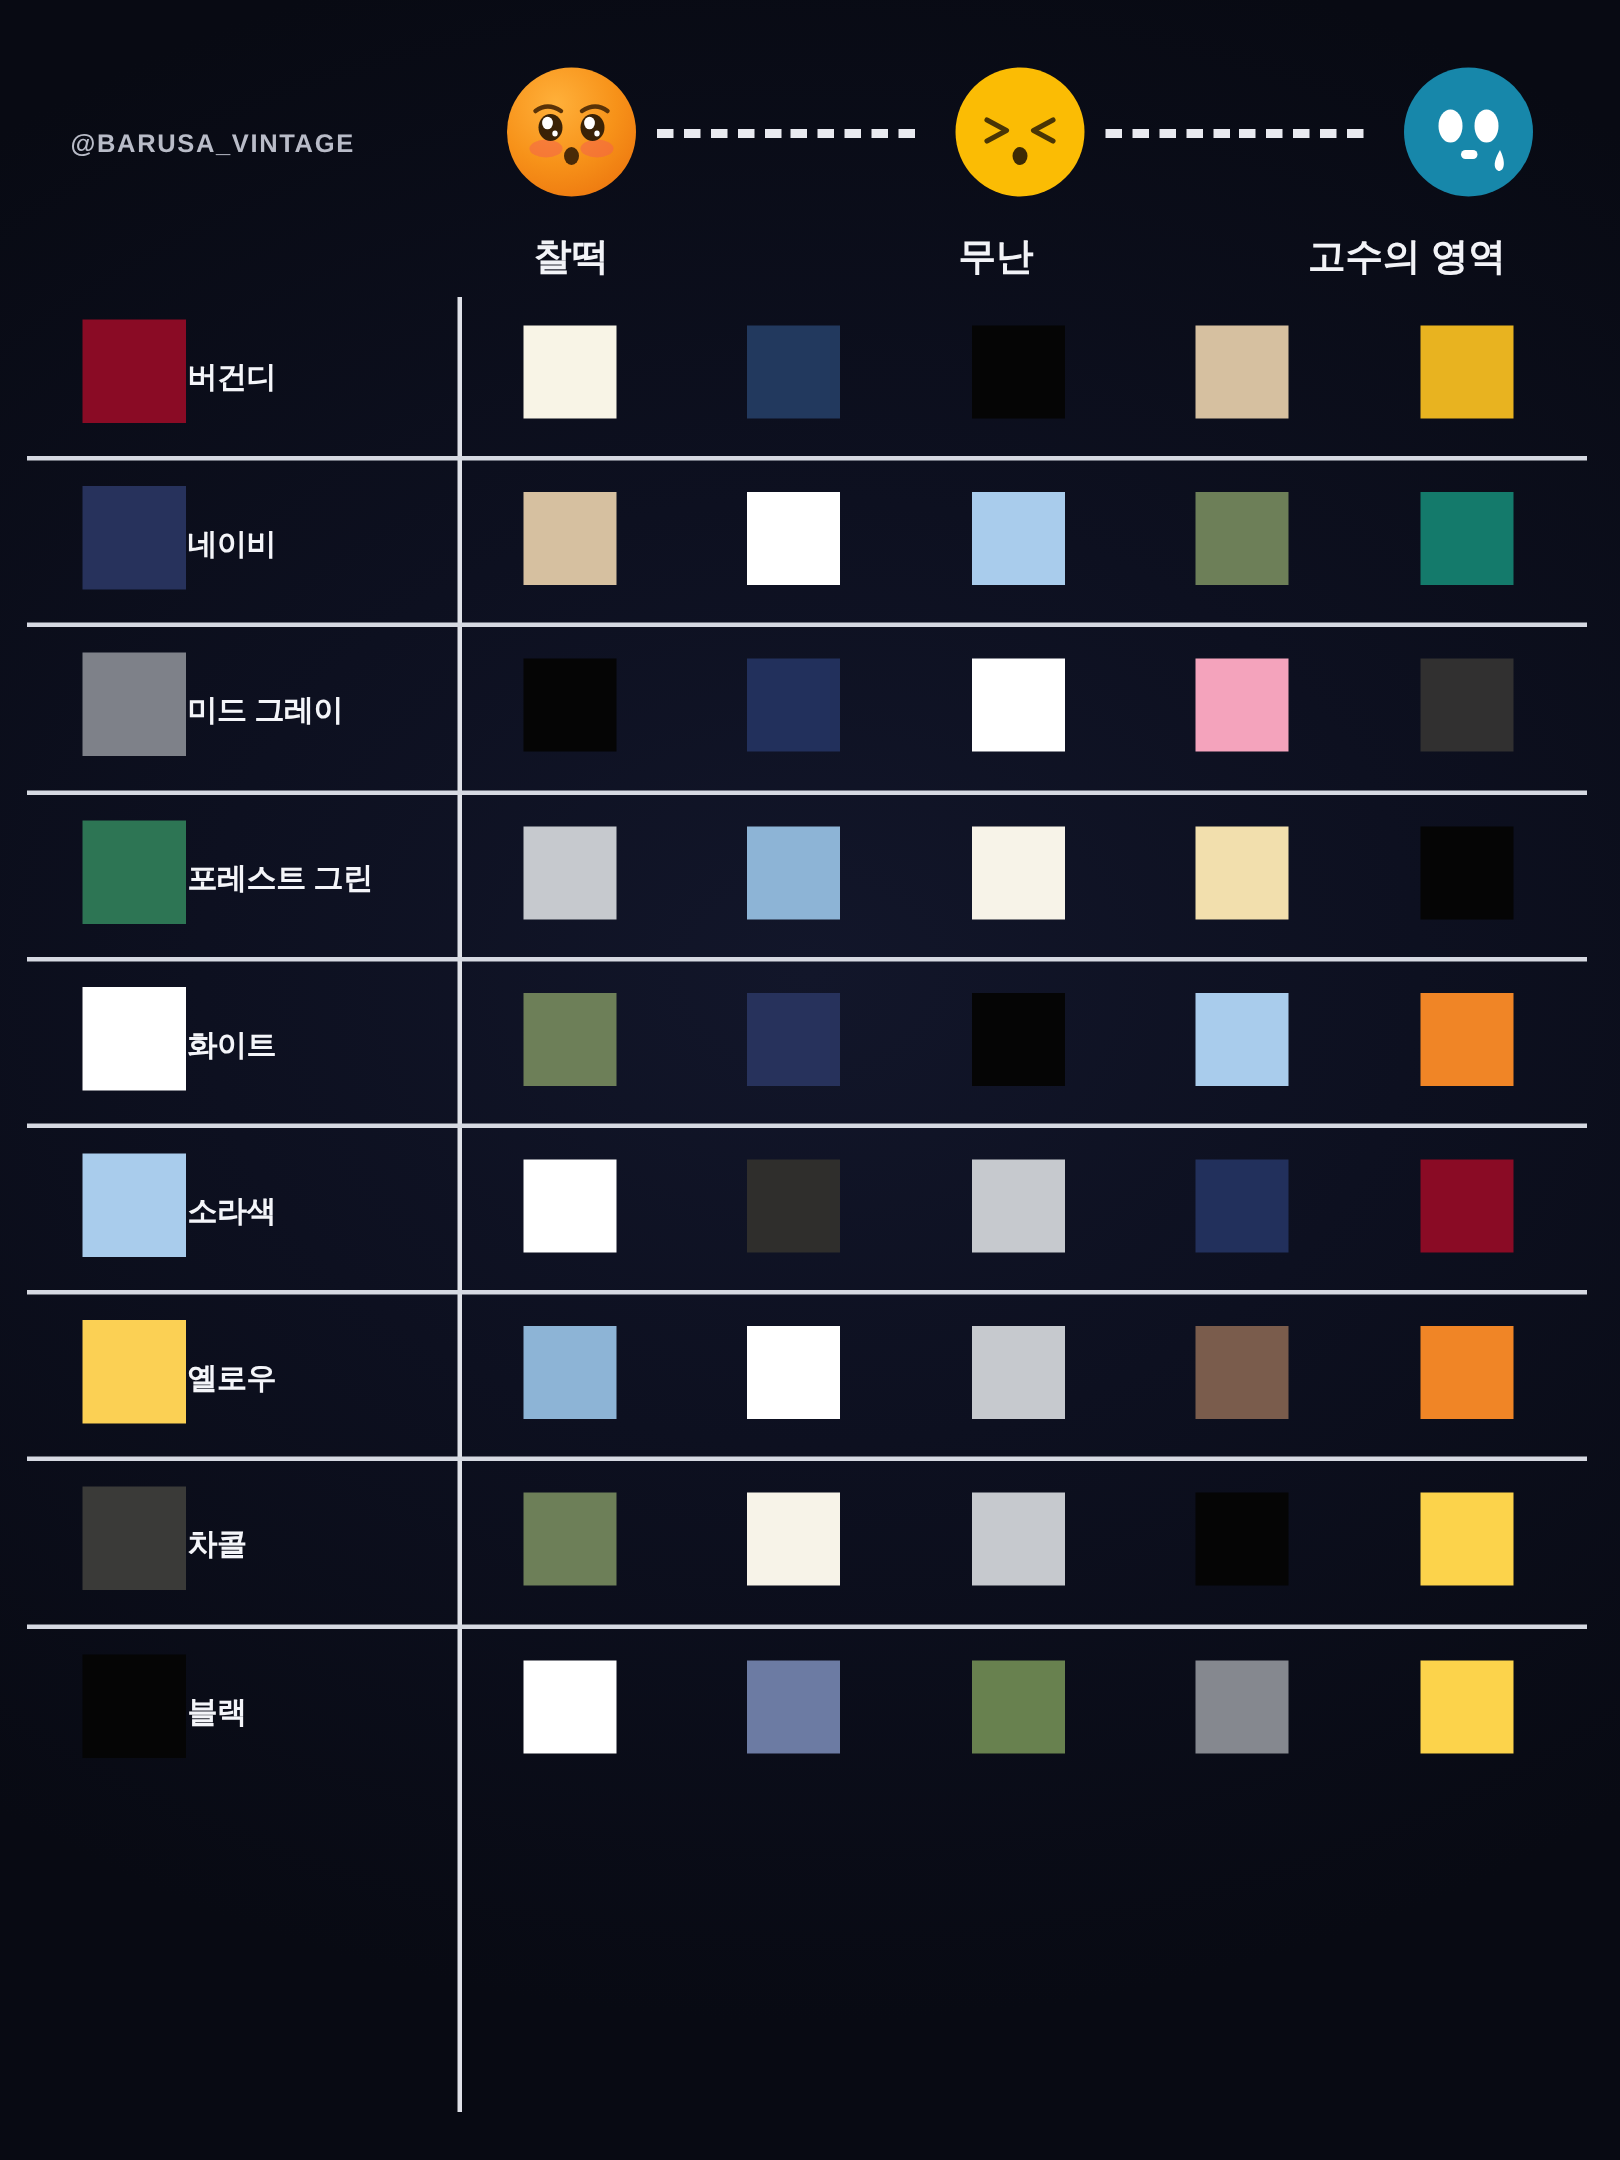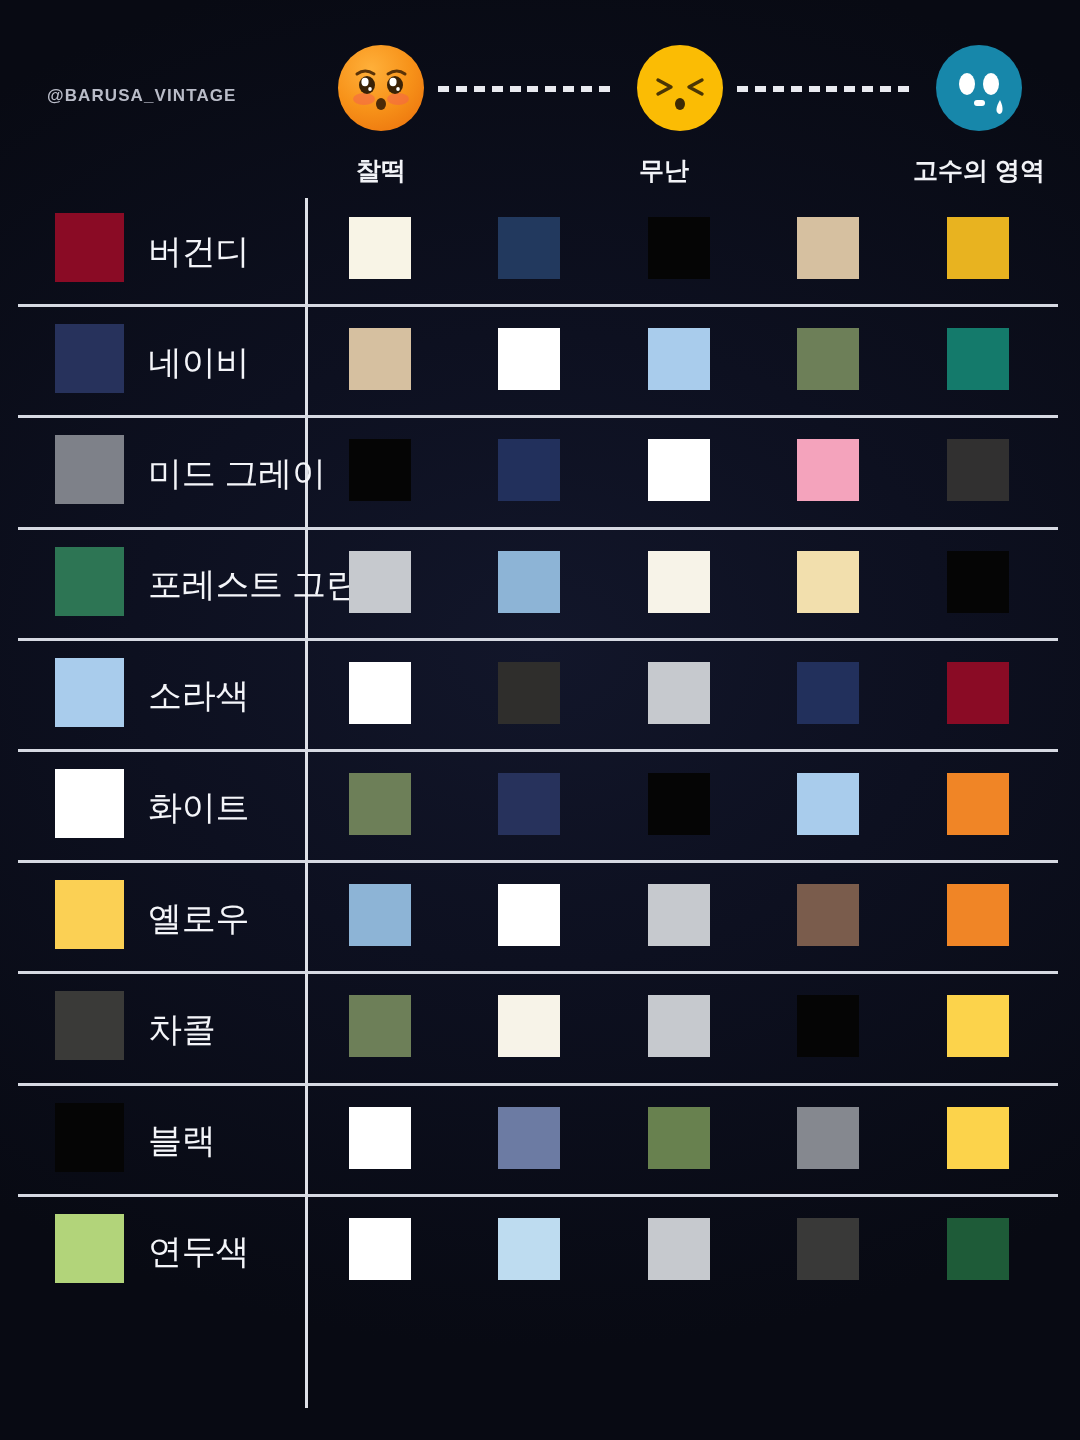--- a/index.html
+++ b/index.html
@@ -83,21 +83,21 @@
     position: absolute;
     top: 154px;
     font-size: 25px;
     font-weight: bold;
     color: #f2f3f7;
     white-space: nowrap;
     transform: translateX(-50%);
   }
   .col-label-1 { left: 381px; }
   .col-label-2 { left: 664px; }
-  .col-label-3 { left: 979px; }
+  .col-label-3 { left: 938px; }
 
   
   .table {
     position: absolute;
     left: 0;
     top: 196px;
     width: 1080px;
     height: 1244px;
   }
 
@@ -128,27 +128,27 @@
   .base-swatch {
     position: absolute;
     left: 55px;
     top: 17px;
     width: 69px;
     height: 69px;
   }
 
   .base-name {
     position: absolute;
-    left: 148px;
+    left: 125px;
     top: 0;
     height: 111.2px;
     display: flex;
     align-items: center;
-    font-size: 34px;
-    font-weight: normal;
+    font-size: 20px;
+    font-weight: bold;
     color: #f4f5f9;
     white-space: nowrap;
     letter-spacing: -0.3px;
   }
 
   .match {
     position: absolute;
     top: 21px;
     width: 62px;
     height: 62px;
@@ -282,40 +282,40 @@
           <div class="base-swatch" style="background: rgb(45, 117, 84);"></div>
           <div class="base-name">포레스트 그린</div>
           <div class="match m0" style="background: rgb(198, 201, 206);"></div>
           <div class="match m1" style="background: rgb(141, 180, 214);"></div>
           <div class="match m2" style="background: rgb(247, 243, 232);"></div>
           <div class="match m3" style="background: rgb(242, 223, 173);"></div>
           <div class="match m4" style="background: rgb(5, 5, 5);"></div>
           <div class="row-line"></div>
         </div>
         <div class="row">
+          <div class="base-swatch" style="background: rgb(255, 255, 255);"></div>
+          <div class="base-name">화이트</div>
+          <div class="match m0" style="background: rgb(109, 127, 88);"></div>
+          <div class="match m1" style="background: rgb(39, 50, 92);"></div>
+          <div class="match m2" style="background: rgb(5, 5, 5);"></div>
+          <div class="match m3" style="background: rgb(169, 204, 236);"></div>
+          <div class="match m4" style="background: rgb(240, 133, 38);"></div>
+          <div class="row-line"></div>
+        </div>
+        <div class="row">
           <div class="base-swatch" style="background: rgb(169, 204, 236);"></div>
           <div class="base-name">소라색</div>
           <div class="match m0" style="background: rgb(255, 255, 255);"></div>
           <div class="match m1" style="background: rgb(47, 46, 44);"></div>
           <div class="match m2" style="background: rgb(198, 201, 206);"></div>
           <div class="match m3" style="background: rgb(34, 48, 92);"></div>
           <div class="match m4" style="background: rgb(138, 11, 37);"></div>
           <div class="row-line"></div>
         </div>
         <div class="row">
-          <div class="base-swatch" style="background: rgb(255, 255, 255);"></div>
-          <div class="base-name">화이트</div>
-          <div class="match m0" style="background: rgb(109, 127, 88);"></div>
-          <div class="match m1" style="background: rgb(39, 50, 92);"></div>
-          <div class="match m2" style="background: rgb(5, 5, 5);"></div>
-          <div class="match m3" style="background: rgb(169, 204, 236);"></div>
-          <div class="match m4" style="background: rgb(240, 133, 38);"></div>
-          <div class="row-line"></div>
-        </div>
-        <div class="row">
           <div class="base-swatch" style="background: rgb(251, 208, 84);"></div>
           <div class="base-name">옐로우</div>
           <div class="match m0" style="background: rgb(141, 180, 214);"></div>
           <div class="match m1" style="background: rgb(255, 255, 255);"></div>
           <div class="match m2" style="background: rgb(198, 201, 206);"></div>
           <div class="match m3" style="background: rgb(122, 92, 76);"></div>
           <div class="match m4" style="background: rgb(240, 133, 38);"></div>
           <div class="row-line"></div>
         </div>
         <div class="row">
@@ -331,25 +331,16 @@
         <div class="row">
           <div class="base-swatch" style="background: rgb(5, 5, 5);"></div>
           <div class="base-name">블랙</div>
           <div class="match m0" style="background: rgb(255, 255, 255);"></div>
           <div class="match m1" style="background: rgb(108, 123, 163);"></div>
           <div class="match m2" style="background: rgb(104, 129, 79);"></div>
           <div class="match m3" style="background: rgb(133, 136, 143);"></div>
           <div class="match m4" style="background: rgb(252, 211, 75);"></div>
           <div class="row-line"></div>
         </div>
-        <div class="row">
-          <div class="base-swatch" style="background: rgb(178, 212, 122);"></div>
-          <div class="base-name">연두색</div>
-          <div class="match m0" style="background: rgb(255, 255, 255);"></div>
-          <div class="match m1" style="background: rgb(190, 220, 240);"></div>
-          <div class="match m2" style="background: rgb(198, 201, 206);"></div>
-          <div class="match m3" style="background: rgb(57, 57, 56);"></div>
-          <div class="match m4" style="background: rgb(30, 91, 56);"></div>
-        </div>
       </div>
   </div>
 
 </div>
 
 </body></html>

